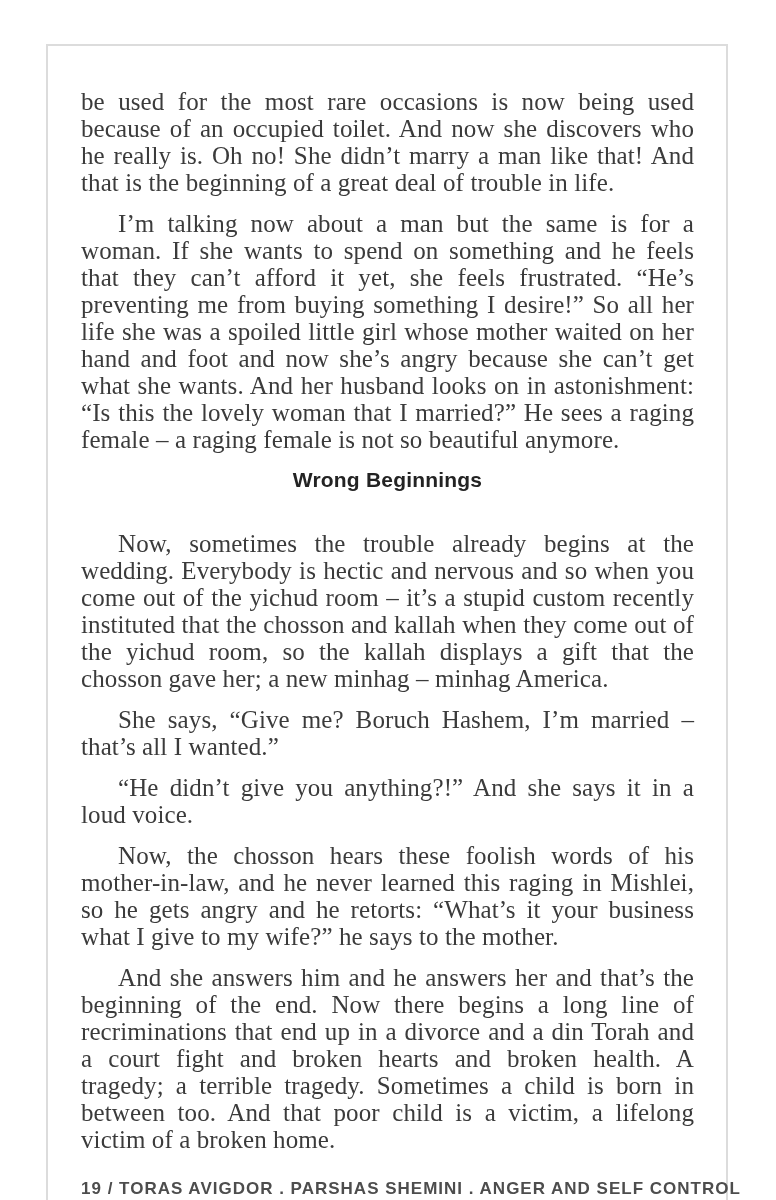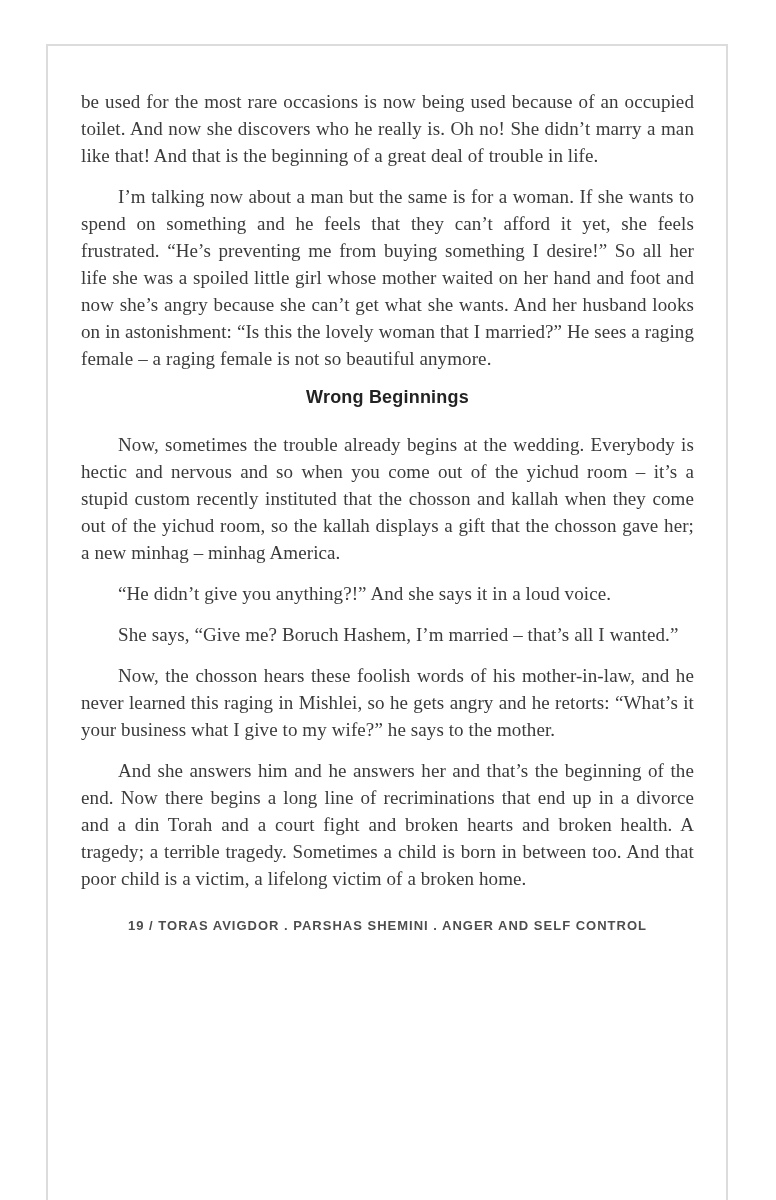--- a/index.html
+++ b/index.html
@@ -18,58 +18,58 @@
     top: 44px;
     width: 682px;
     height: 1200px; 
     background: #ffffff;
     border: 2px solid #dcdcdc;
     padding: 42px 32px 0 33px;
   }
   .content { }
   .para {
     margin: 0 0 14px 0;
-    font-size: 19px;
+    font-size: 25px;
     line-height: 27px;
     text-align: justify;
     color: #3b3b3b;
     letter-spacing: 0.1px;
   }
   .para.indent { text-indent: 37px; }
   .para .it { }
   .section-heading {
     font-family: "Liberation Sans", sans-serif;
     font-weight: 700;
-    font-size: 18px;
+    font-size: 21px;
     color: #232323;
     text-align: center;
-    margin: 15px 0 23px 0;
+    margin: 15px 0 38px 0;
     letter-spacing: 0.2px;
   }
   .footer {
     margin-top: 26px;
     text-align: center;
     font-family: "Liberation Sans", sans-serif;
     font-weight: 700;
-    font-size: 13px;
+    font-size: 17px;
     letter-spacing: 1px;
     color: #4d4d4d;
     white-space: nowrap;
   }
 </style>
 </head>
 <body>
 
 <div class="page">
   <div class="content">
       <p class="para"><span>be used for the most rare occasions is now being used because of an occupied toilet. And now she discovers who he really is. Oh no! She didn’t marry a man like that! And that is the beginning of a great deal of trouble in life.</span></p>
       <p class="para indent"><span>I’m talking now about a man but the same is for a woman. If she wants to spend on something and he feels that they can’t afford it yet, she feels frustrated. “He’s preventing me from buying something I desire!” So all her life she was a spoiled little girl whose mother waited on her hand and foot and now she’s angry because she can’t get what she wants. And her husband looks on in astonishment: “Is this the lovely woman that I married?” He sees a raging female – a raging female is not so beautiful anymore.</span></p>
       <h2 class="section-heading">Wrong Beginnings</h2>
       <p class="para indent"><span>Now, sometimes the trouble already begins at the wedding. Everybody is hectic and nervous and so when you come out of the </span><span class="it">yichud</span><span> room – it’s a stupid custom recently instituted that the </span><span class="it">chosson</span><span> and </span><span class="it">kallah</span><span> when they come out of the </span><span class="it">yichud</span><span> room, so the </span><span class="it">kallah</span><span> displays a gift that the </span><span class="it">chosson</span><span> gave her; a new </span><span class="it">minhag – minhag America.</span></p>
+      <p class="para indent"><span>She says, “Give me? </span><span class="it">Boruch Hashem</span><span>, I’m married – that’s all I wanted.”</span></p>
       <p class="para indent"><span>“He didn’t give you anything?!” And she says it in a loud voice.</span></p>
-      <p class="para indent"><span>She says, “Give me? </span><span class="it">Boruch Hashem</span><span>, I’m married – that’s all I wanted.”</span></p>
       <p class="para indent"><span>Now, the </span><span class="it">chosson</span><span> hears these foolish words of his mother-in-law, and he never learned this </span><span class="it">raging</span><span> in Mishlei, so he gets angry and he retorts: “What’s it your business what I give to my wife?” he says to the mother.</span></p>
       <p class="para indent"><span>And she answers him and he answers her and that’s the beginning of the end. Now there begins a long line of recriminations that end up in a divorce and a </span><span class="it">din Torah</span><span> and a court fight and broken hearts and broken health. A tragedy; a terrible tragedy. Sometimes a child is born in between too. And that poor child is a victim, a lifelong victim of a broken home.</span></p>
     </div>
   <div class="footer">
     <span>19 / TORAS AVIGDOR . PARSHAS SHEMINI . ANGER AND SELF CONTROL</span>
   </div>
 </div>
 
 </body></html>

